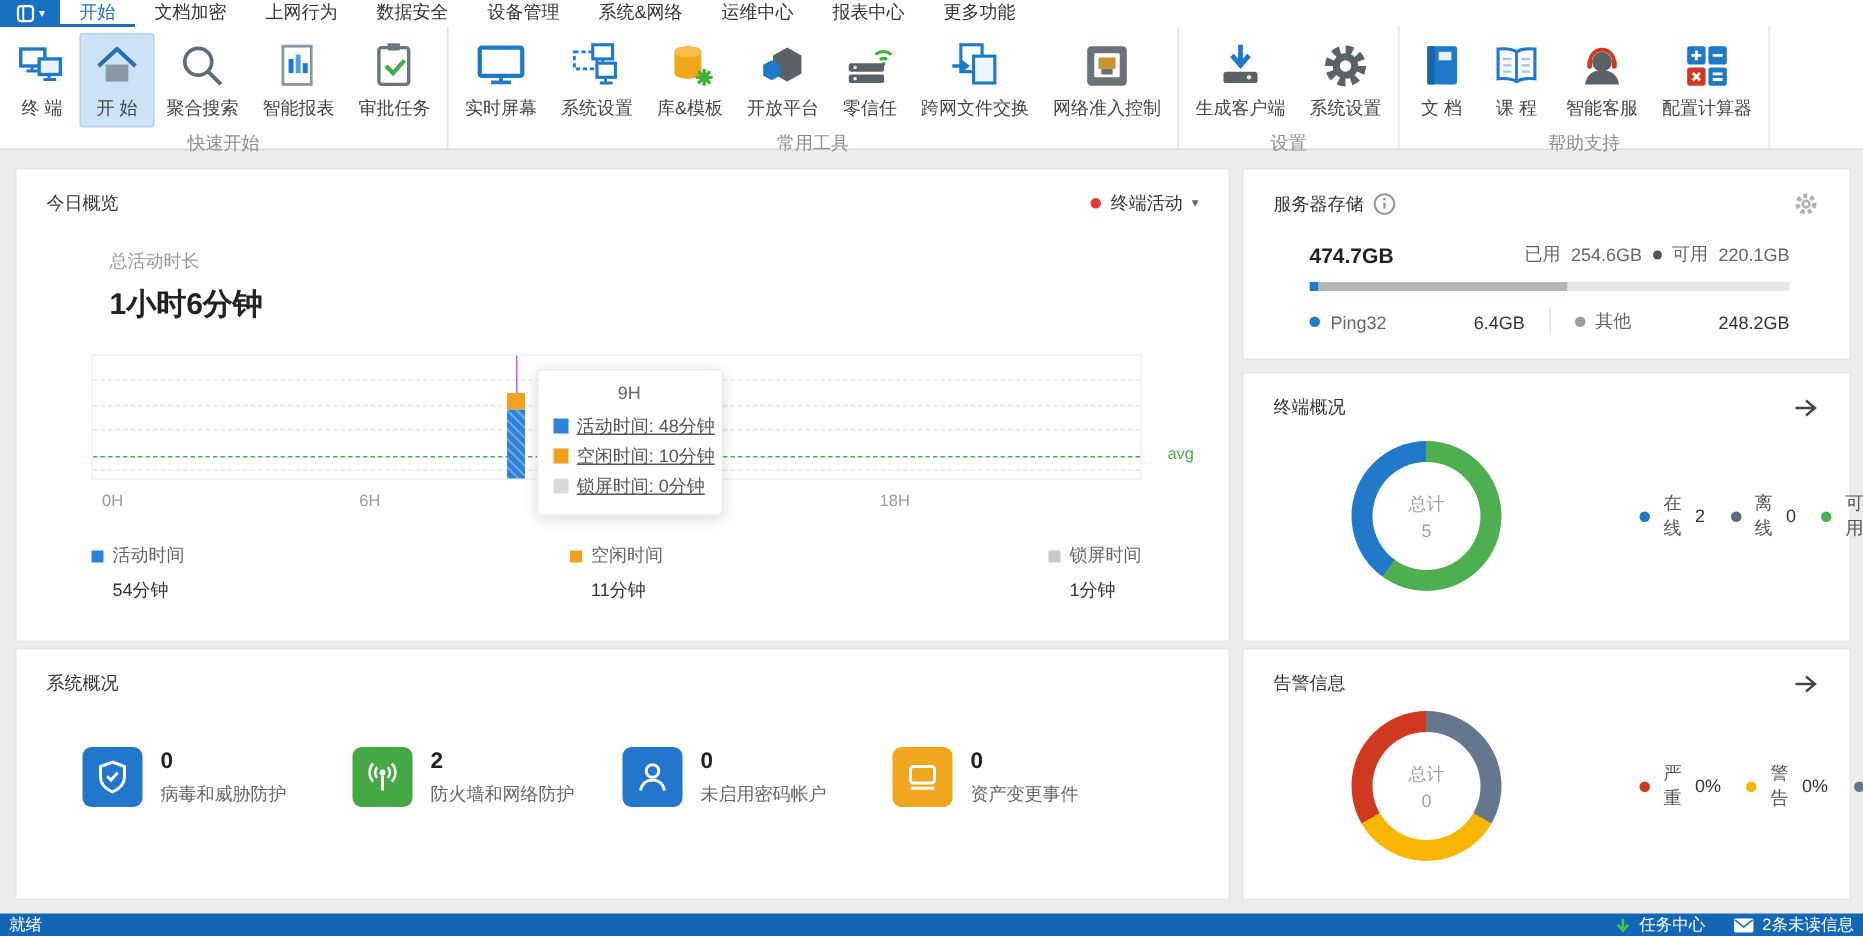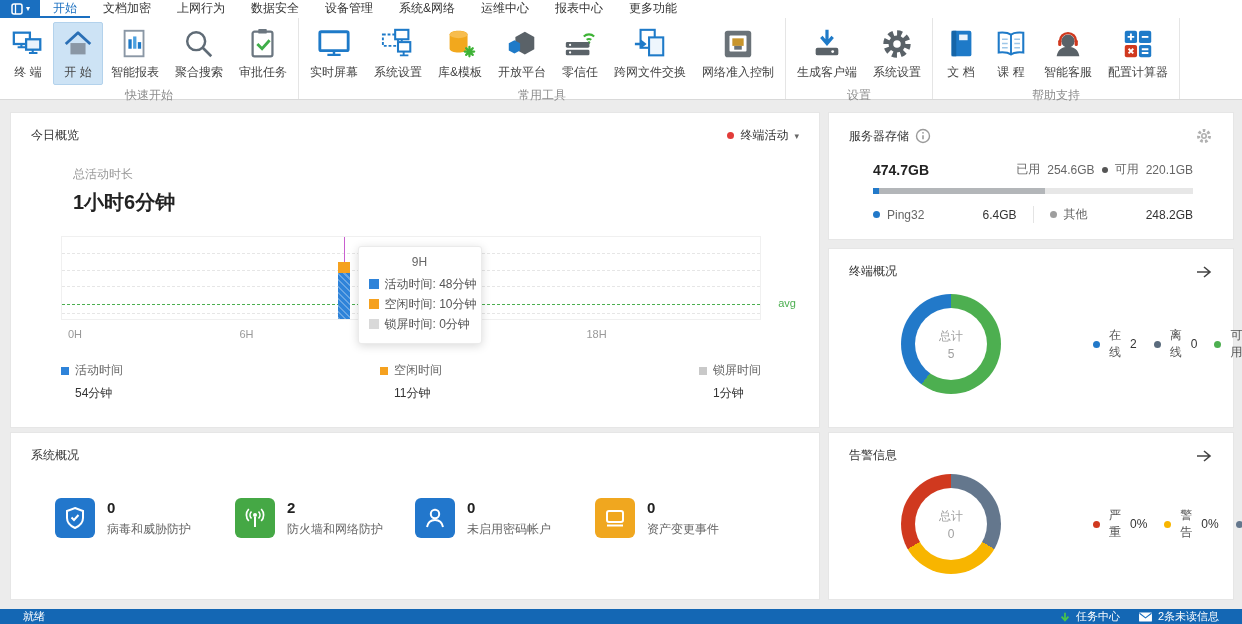--- a/index.html
+++ b/index.html
@@ -47,21 +47,21 @@
   .vline { position:absolute; left:calc(39.5% + 6px); top:0; height:30%; width:1px; background:#c95fd0; }
   .bar { position:absolute; left:39.5%; bottom:0; width:12px; height:69%; display:flex; flex-direction:column; }
   .bar .idle { height:19%; background:#f5a11f; }
   .bar .act { flex:1; background:#2e83d9;
     background-image:repeating-linear-gradient(45deg, rgba(255,255,255,.28) 0 1.5px, transparent 1.5px 4.5px); }
   .xticks { position:relative; height:24px; }
   .xticks span { position:absolute; top:8px; transform:translateX(-50%); color:#999; font-size:11px; }
   .tooltip { position:absolute; top:10px; left:calc(39.5% + 20px); width:124px; background:#fff;
     border:1px solid #ebebeb; border-radius:3px; box-shadow:0 2px 10px rgba(0,0,0,.15); padding:8px 10px 9px; z-index:5; }
   .tt-title { text-align:center; color:#666; margin-bottom:5px; }
-  .tt-row { display:flex; align-items:center; gap:6px; color:#555; line-height:20px; white-space:nowrap; }
+  .tt-row { display:flex; align-items:center; gap:6px; color:#555; line-height:20px; white-space:nowrap;text-decoration:underline; }
   .sw { width:10px; height:10px; flex:0 0 auto; }
   .ov-legend { display:flex; justify-content:space-between; margin:18px 58px 0 50px; }
   .leg-top { display:flex; align-items:center; gap:6px; color:#666; cursor:pointer; }
   .leg-sw { width:8px; height:8px; }
   .leg-val { margin:6px 0 0 14px; color:#333; }
   
   .p-system { height:168px; }
   .sys-items { display:grid; grid-template-columns:repeat(4,1fr); padding:0 44px; margin-top:34px; }
   .sys-item { display:flex; align-items:center; gap:12px; }
   .iconbox { width:40px; height:40px; border-radius:6px; display:flex; align-items:center; justify-content:center; flex:0 0 auto; }
@@ -87,21 +87,21 @@
   .donut { position:relative; width:100px; height:100px; border-radius:50%; flex:0 0 auto; }
   .donut-terminals { background:conic-gradient(#4daf50 0 216deg, #2279c9 216deg 360deg); }
   .donut-alerts { background:conic-gradient(#64778d 0 120deg, #f8b500 120deg 240deg, #d0391f 240deg 360deg); }
   .hole { position:absolute; inset:14px; border-radius:50%; background:#fff; display:flex; flex-direction:column; align-items:center; justify-content:center; color:#a0a0a0; }
   .hole .cv { margin-top:2px; }
   .dn-legend { display:flex; flex-direction:row; gap:17px; }
   .dn-row { display:flex; align-items:center; gap:9px; }
   .dn-row .lbl { color:#555; }
   .dn-row .val { color:#333; }
   
-  .statusbar { height:15px; background:#1467b4; color:#fff; display:flex; align-items:center; padding:0 23px; font-size:11px; flex:0 0 auto; }
+  .statusbar { height:15px; background:#1467b4; color:#fff; display:flex; align-items:center; padding:0 6px; font-size:11px; flex:0 0 auto; }
   .sb-right { margin-left:auto; display:flex; align-items:center; gap:18px; }
   .sb-item { display:flex; align-items:center; gap:5px; cursor:pointer; }
 </style>
 </head>
 <body>
 
 <header class="menubar">
   <div class="logo">
     <svg width="14" height="14" viewBox="0 0 14 14">
       <rect x="2" y="2" width="10" height="10" rx="2" fill="none" stroke="#fff" stroke-width="1.5"></rect>
@@ -135,33 +135,33 @@
       </div>
       <div class="ritem active">
         <svg class="i34" viewBox="0 0 36 36">
           <path d="M5 18 L18 6 L31 18" fill="none" stroke="#2a6fb5" stroke-width="3" stroke-linejoin="round"></path>
           <rect x="10" y="17" width="16" height="12" fill="#8a97a5"></rect>
         </svg>
         <span class="lbl">开 始</span>
       </div>
       <div class="ritem">
         <svg class="i34" viewBox="0 0 36 36">
+          <circle cx="15" cy="15" r="9.5" fill="none" stroke="#5f6b76" stroke-width="2.6"></circle>
+          <path d="M22 22 L31 31" stroke="#5f6b76" stroke-width="2.8"></path>
+        </svg>
+        <span class="lbl">聚合搜索</span>
+      </div>
+      <div class="ritem">
+        <svg class="i34" viewBox="0 0 36 36">
           <rect x="7" y="4" width="20" height="27" fill="#fff" stroke="#8a97a5" stroke-width="2"></rect>
           <rect x="11" y="13" width="3.5" height="10" fill="#1e7ac8"></rect>
           <rect x="16" y="10" width="3.5" height="13" fill="#4da1e0"></rect>
           <rect x="21" y="16" width="3.5" height="7" fill="#1e7ac8"></rect>
         </svg>
         <span class="lbl">智能报表</span>
-      </div>
-      <div class="ritem">
-        <svg class="i34" viewBox="0 0 36 36">
-          <circle cx="15" cy="15" r="9.5" fill="none" stroke="#5f6b76" stroke-width="2.6"></circle>
-          <path d="M22 22 L31 31" stroke="#5f6b76" stroke-width="2.8"></path>
-        </svg>
-        <span class="lbl">聚合搜索</span>
       </div>
       <div class="ritem">
         <svg class="i34" viewBox="0 0 36 36">
           <rect x="7" y="5" width="21" height="26" rx="2" fill="#fff" stroke="#6b7680" stroke-width="2.4"></rect>
           <rect x="13" y="2" width="9" height="5" rx="1" fill="#6b7680"></rect>
           <path d="M12 18 l5 5 8 -9" stroke="#3fae49" stroke-width="3" fill="none"></path>
         </svg>
         <span class="lbl">审批任务</span>
       </div>
     </div>

